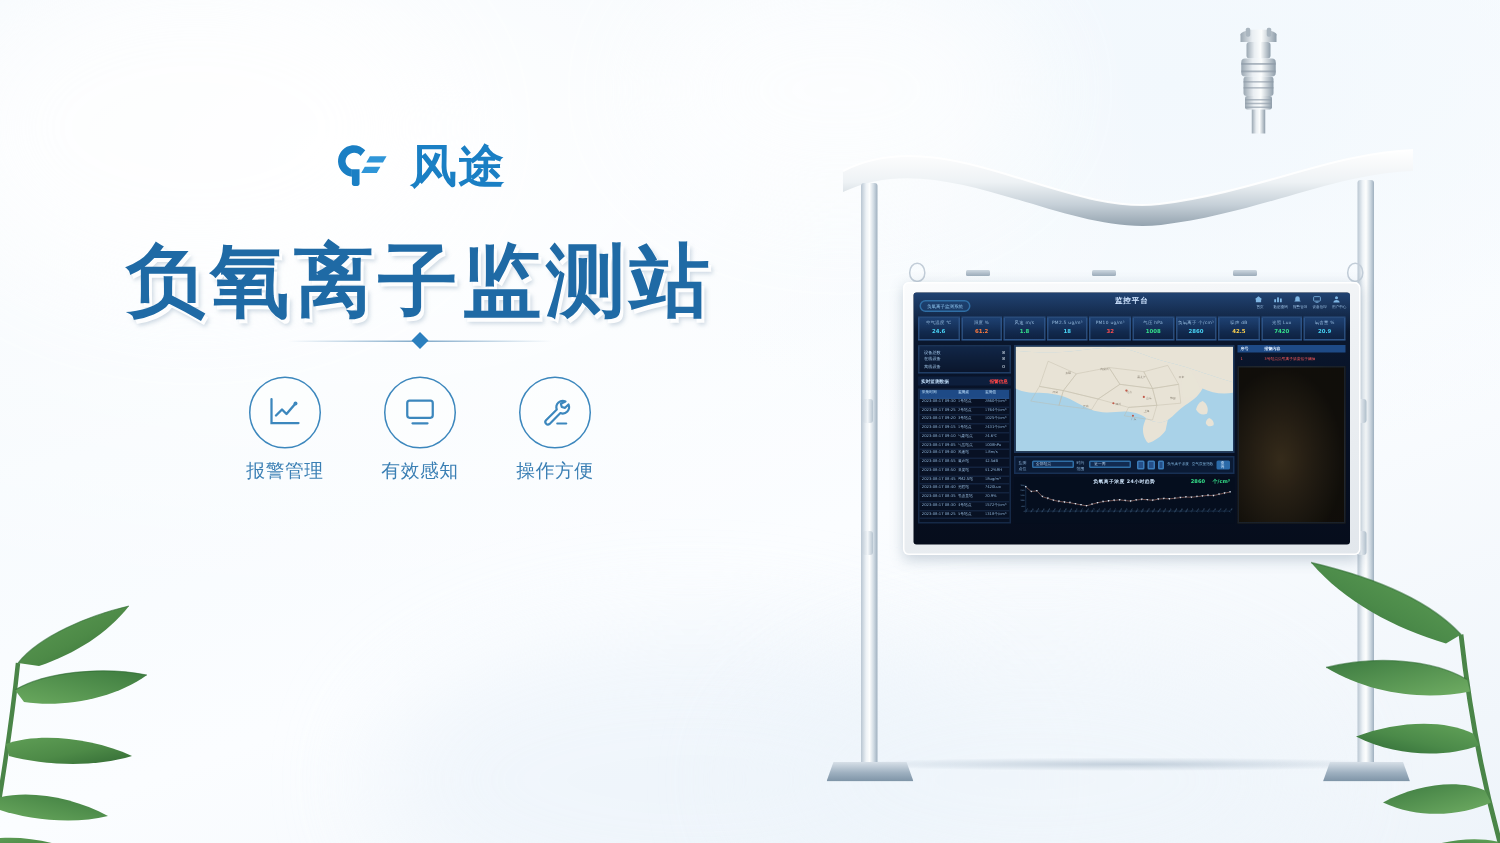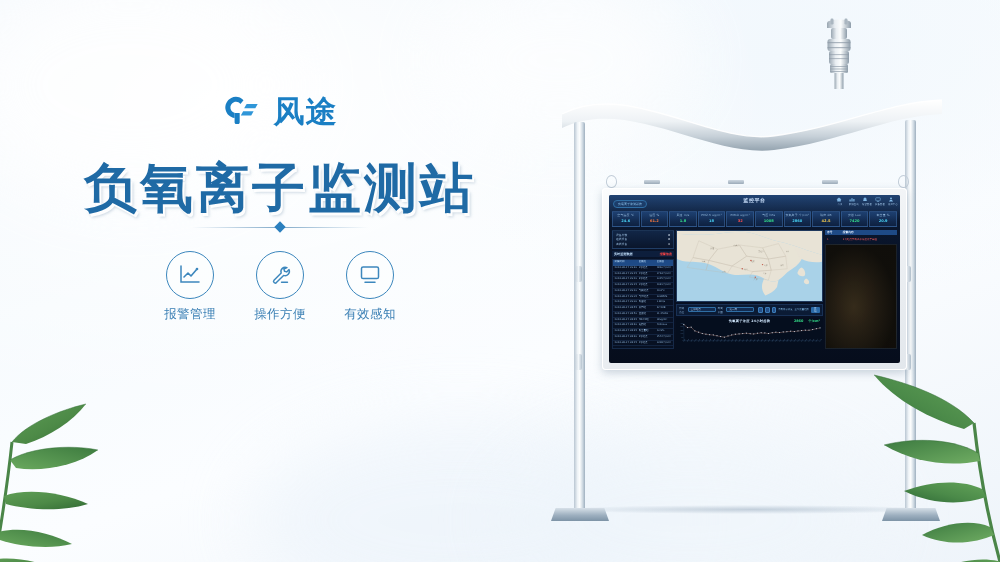--- a/index.html
+++ b/index.html
@@ -205,36 +205,36 @@
             <path d="M6 13l4-4 3 3 6-7" stroke="#3c87bd" stroke-width="1.6" fill="none" stroke-linecap="round" stroke-linejoin="round"></path>
             <circle cx="19" cy="5" r="1.3" fill="#3c87bd"></circle>
           </svg>
         </div>
         <div class="feat-label">报警管理</div>
       </div>
 
 
       <div class="feat">
         <div class="feat-circle">
+          <svg width="24" height="22" viewBox="0 0 24 22">
+            <rect x="3.5" y="3" width="17" height="11.5" rx="1.6" fill="none" stroke="#3c87bd" stroke-width="1.5"></rect>
+            <path d="M7 18.2h10" stroke="#3c87bd" stroke-width="1.5" stroke-linecap="round"></path>
+          </svg>
+        </div>
+        <div class="feat-label">有效感知</div>
+      </div>
+
+      <div class="feat">
+        <div class="feat-circle">
           <svg width="24" height="24" viewBox="0 0 24 24">
             <path d="M19 4.6a4.3 4.3 0 0 0-5.8 5.4L6 17.2a1.7 1.7 0 0 0 2.4 2.4l7.2-7.2a4.3 4.3 0 0 0 5.4-5.8l-2.3 2.3-2.2-.6-.6-2.2L19 4.6z" fill="none" stroke="#3c87bd" stroke-width="1.45" stroke-linejoin="round"></path>
             <path d="M13.5 19.3h6" stroke="#3c87bd" stroke-width="1.4" stroke-linecap="round"></path>
           </svg>
         </div>
         <div class="feat-label">操作方便</div>
-      </div>
-
-      <div class="feat">
-        <div class="feat-circle">
-          <svg width="24" height="22" viewBox="0 0 24 22">
-            <rect x="3.5" y="3" width="17" height="11.5" rx="1.6" fill="none" stroke="#3c87bd" stroke-width="1.5"></rect>
-            <path d="M7 18.2h10" stroke="#3c87bd" stroke-width="1.5" stroke-linecap="round"></path>
-          </svg>
-        </div>
-        <div class="feat-label">有效感知</div>
       </div>
 
     </div>
   </div>
 
   <div class="ground-shadow"></div>
 
   <div class="station">
 
     <svg class="sensor" viewBox="0 0 42 78">

